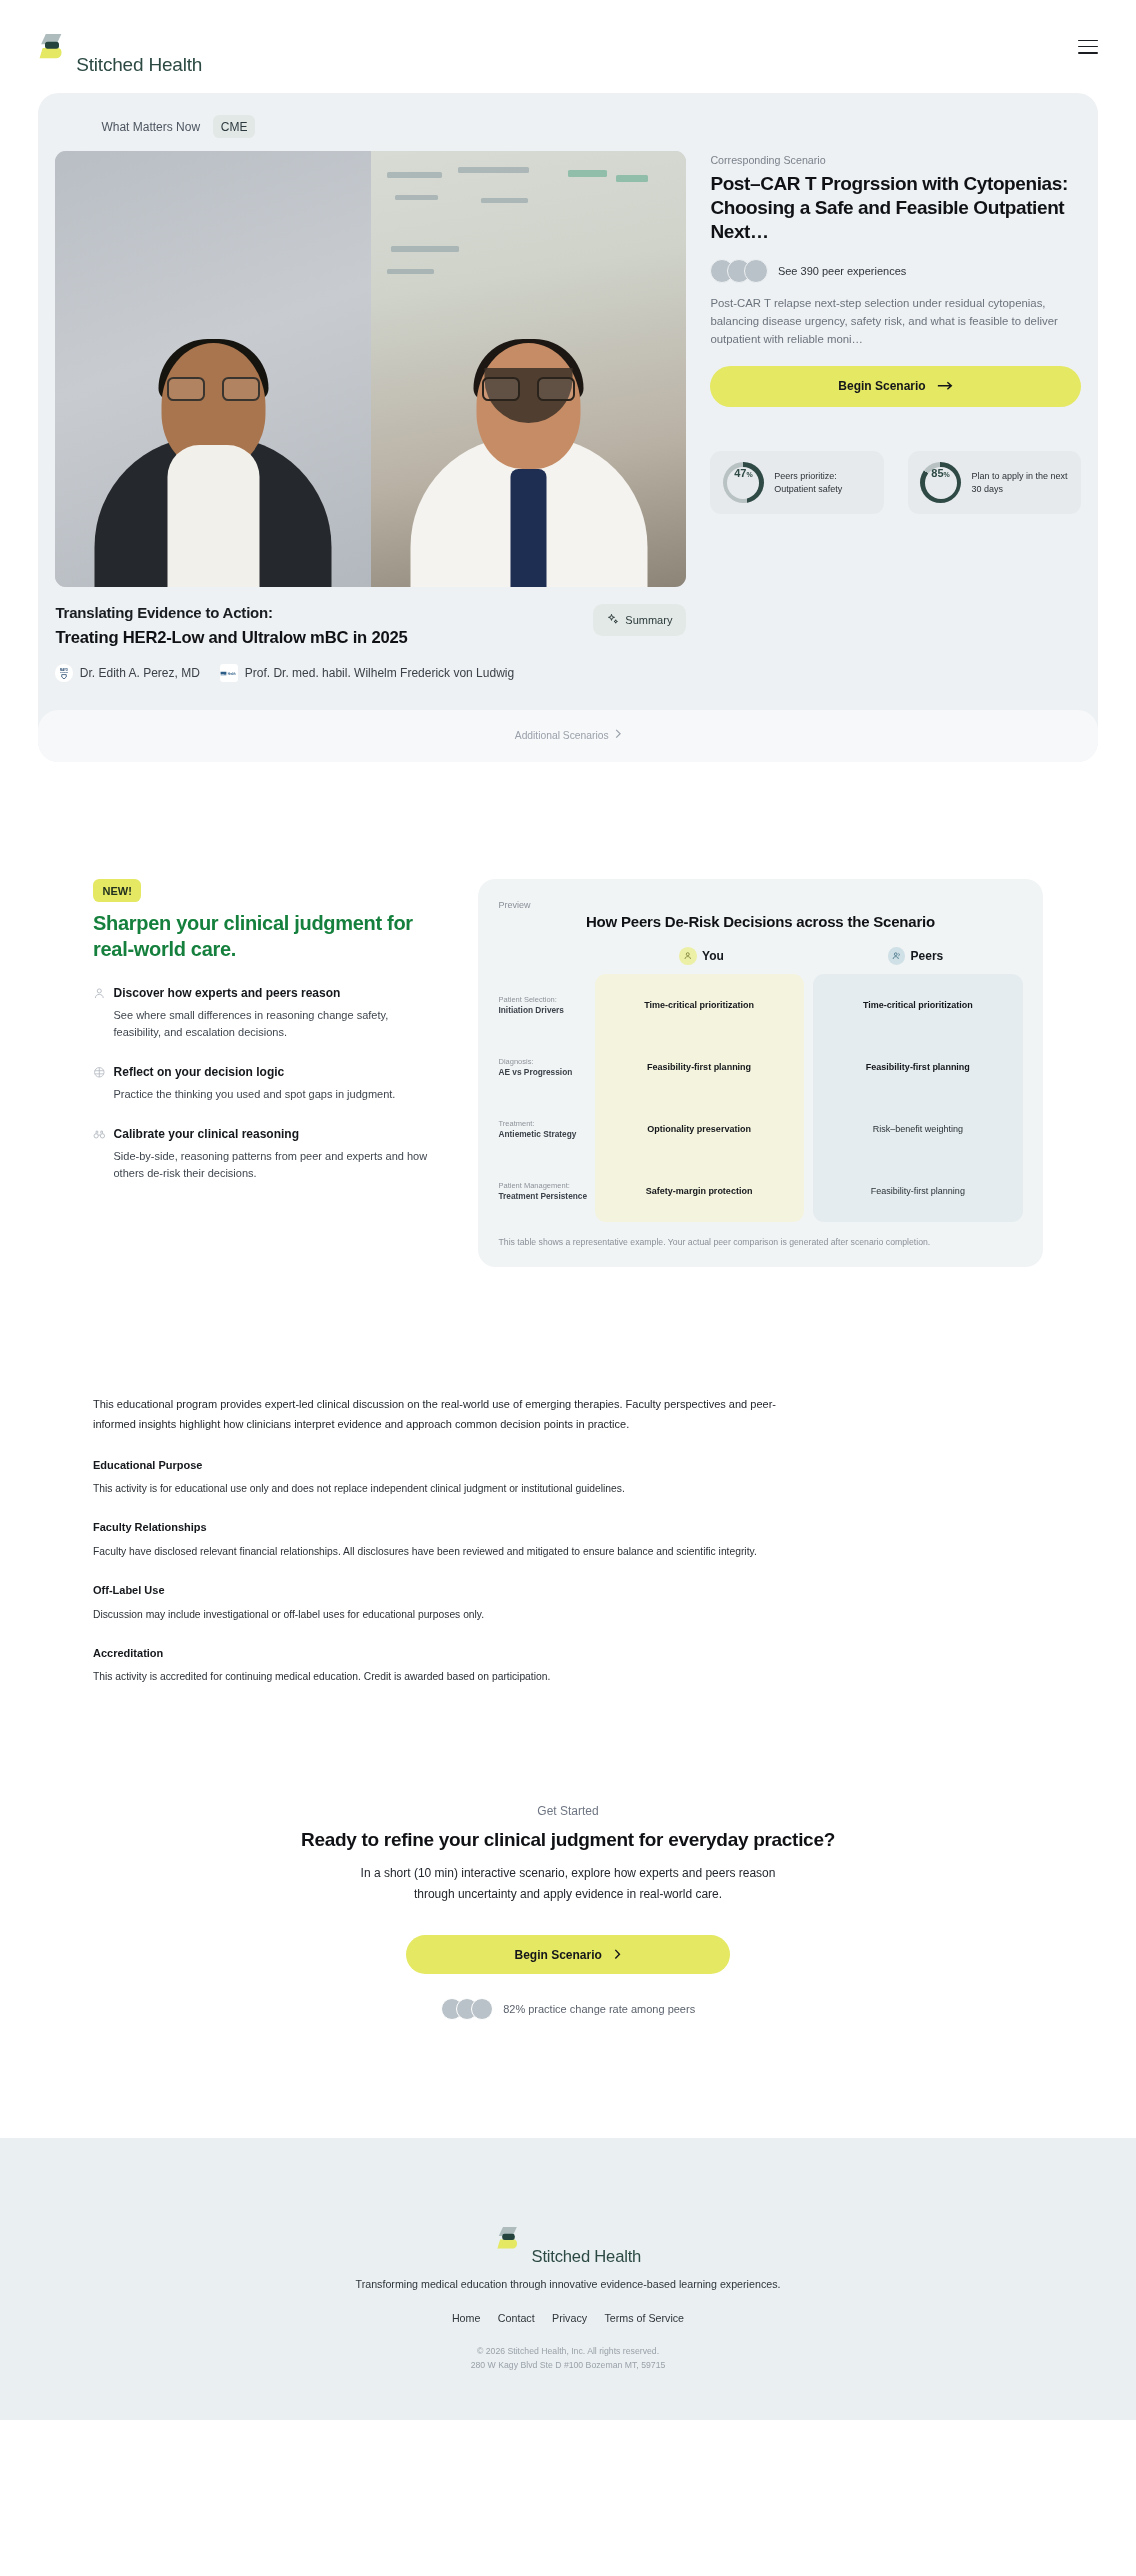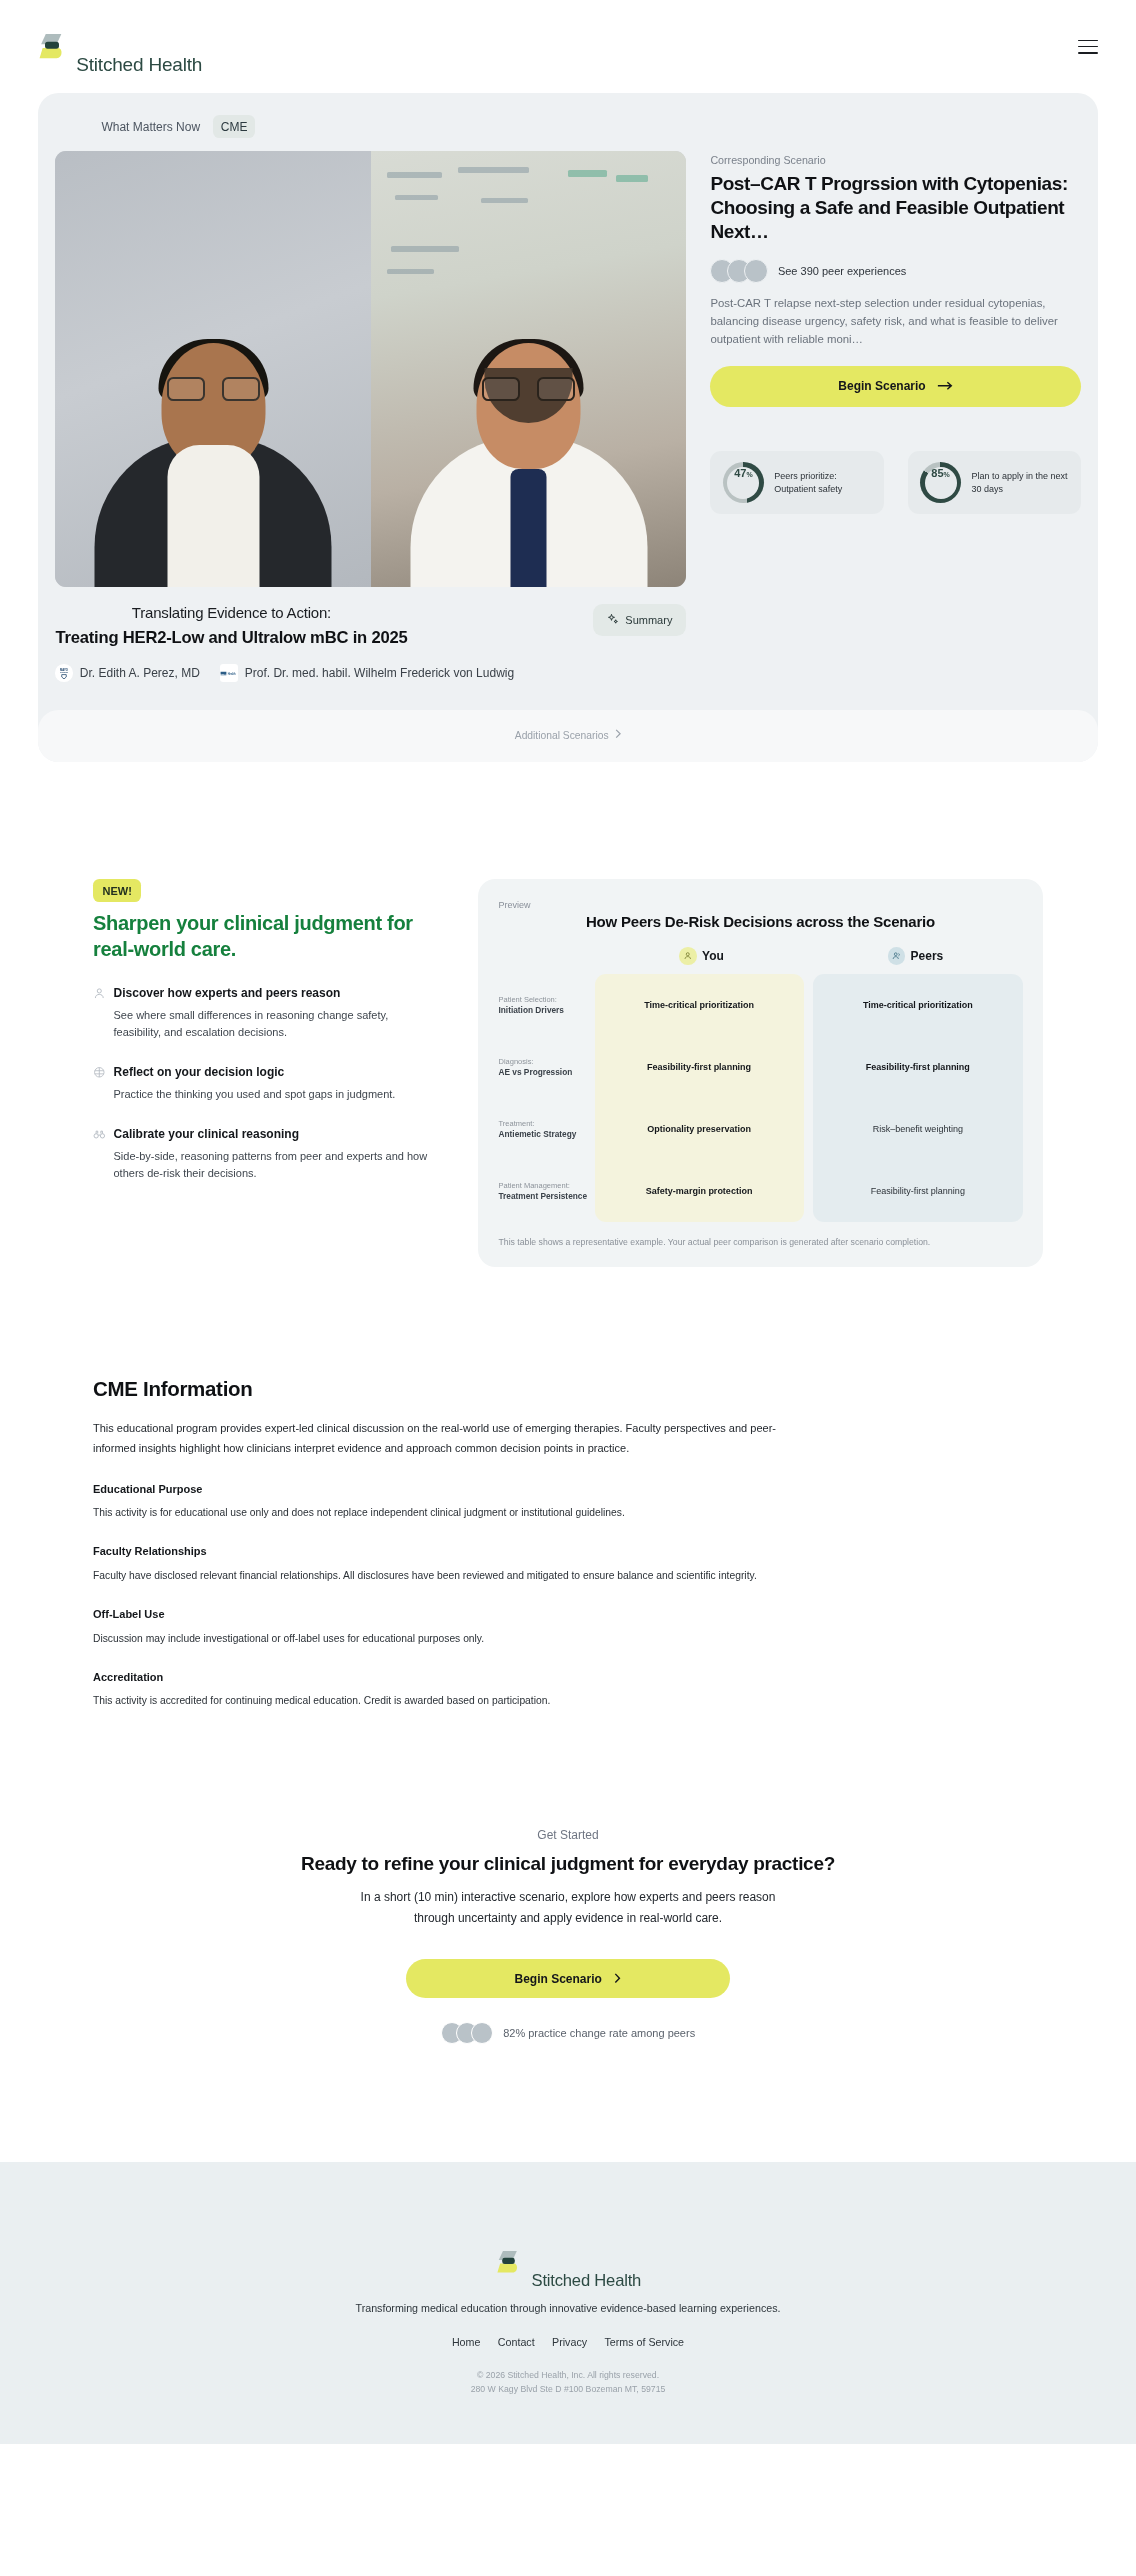--- a/index.html
+++ b/index.html
@@ -60,21 +60,21 @@
   .p-hair { width: 110px; height: 62px; border-radius: 55px 55px 14px 14px; position: absolute; left: 50%; transform: translateX(-50%); bottom: 186px; }
   .p-glass { position: absolute; bottom: 186px; left: 50%; transform: translateX(-50%); width: 93px; height: 24px; display: flex; justify-content: space-between; }
   .p-glass i { display: block; width: 38px; height: 24px; border: 2.4px solid #3a342e; border-radius: 6.3px; background: rgba(255,255,255,0.10); }
   .p-shirt { position: absolute; bottom: 0; left: 50%; transform: translateX(-50%); width: 92px; height: 142px; background: #f2f0ea; border-radius: 32px 32px 0 0; }
   .p-tie { position: absolute; bottom: 0; left: 50%; transform: translateX(-50%); width: 36px; height: 118px; background: #1e2d52; border-radius: 8px 8px 0 0;}
   .p-beard { position: absolute; bottom: 164px; left: 50%; transform: translateX(-50%); width: 88px; height: 55px; border-radius: 0 0 44px 44px; background: #3b3027; opacity: .85; }
   .wb-marks { position: absolute; inset: 0; opacity: .45; }
   .wb-marks span { position: absolute; background: #7b8f9a; border-radius: 1.6px; }
 
   .caption-row { padding: 17.4px 0 0 0; display: flex; align-items: flex-start; justify-content: space-between; }
-  .caption-title-a { font-size: 15px; font-weight: 400; color: #1a1d21; letter-spacing: -0.2px; text-align: center; }
+  .caption-title-a { font-size: 15px; font-weight: 700; color: #1a1d21; letter-spacing: -0.2px; }
   .caption-title-b { font-size: 16.6px; font-weight: 700; color: #0f1114; margin-top: 7px; letter-spacing: -0.2px; }
   .summary-btn {
     display: inline-flex; align-items: center; gap: 6.3px;
     background: #e3e9e7; color: #2b3a3a; border: none; border-radius: 9.5px;
     padding: 8.7px 14px; font-size: 11px; cursor: pointer; font-family: inherit;
   }
   .faculty-row { display: flex; align-items: center; gap: 20.5px; padding: 16px 0 20.5px 0; }
   .faculty { display: flex; align-items: center; gap: 7px; }
   .fac-logo { width: 17.4px; height: 17.4px; border-radius: 3.2px; background: #ffffff; display:flex; align-items:center; justify-content:center; font-size: 4px; font-weight: 700; color:#2b3a4a; text-align:center; line-height:1.05; overflow:hidden;}
   .fac-logo.mayo { border-radius: 50%; color: #2c4a63; }
@@ -479,21 +479,20 @@
             </div>
         </div>
       </div>
 
       <div class="preview-note">This table shows a representative example. Your actual peer comparison is generated after scenario completion.</div>
     </div>
   </div>
 </section>
 
 <section class="cme">
-  <h2 class="cme-h">CME Information</h2>
   <p class="cme-intro">This educational program provides expert-led clinical discussion on the real-world use of emerging therapies. Faculty perspectives and peer-informed insights highlight how clinicians interpret evidence and approach common decision points in practice.</p>
 
   <div class="cme-block">
     <div class="cme-bt">Educational Purpose</div>
     <div class="cme-bd">This activity is for educational use only and does not replace independent clinical judgment or institutional guidelines.</div>
   </div>
   <div class="cme-block">
     <div class="cme-bt">Faculty Relationships</div>
     <div class="cme-bd">Faculty have disclosed relevant financial relationships. All disclosures have been reviewed and mitigated to ensure balance and scientific integrity.</div>
   </div>

